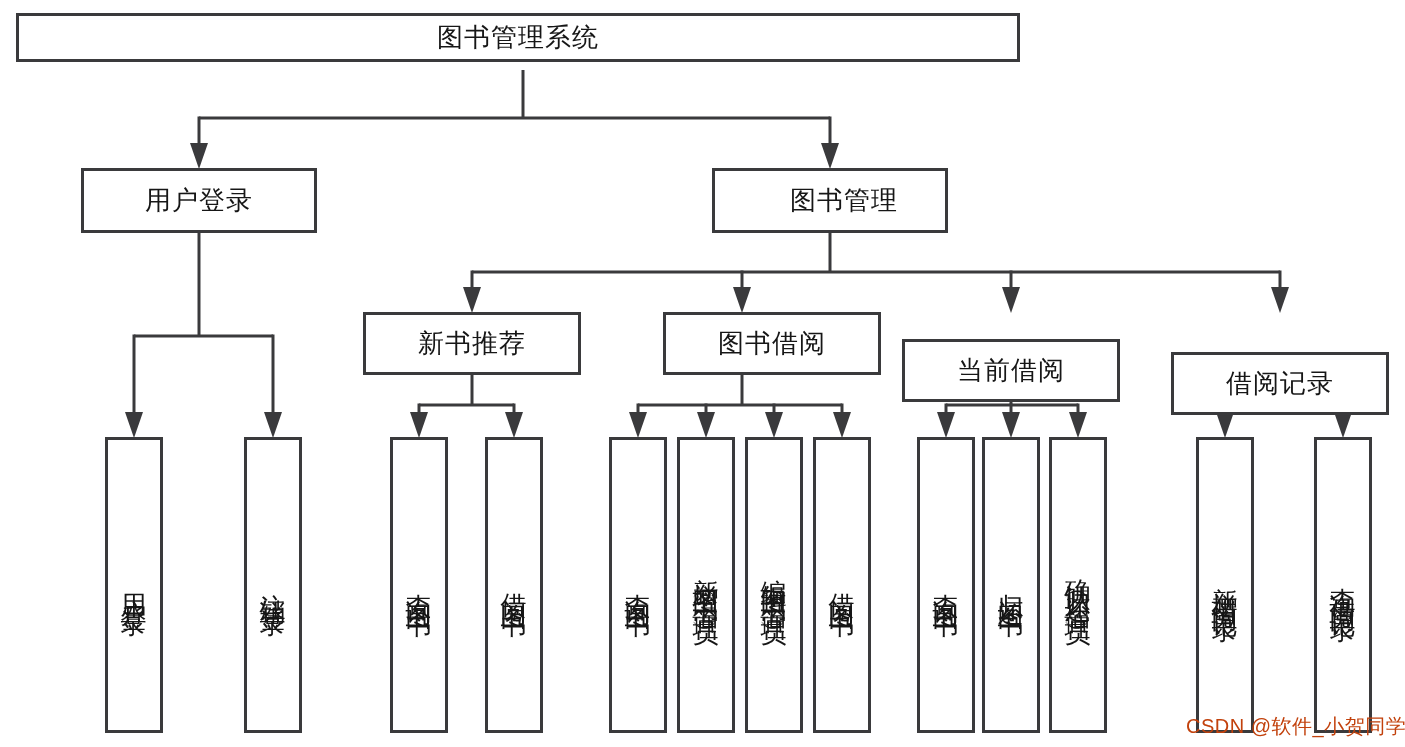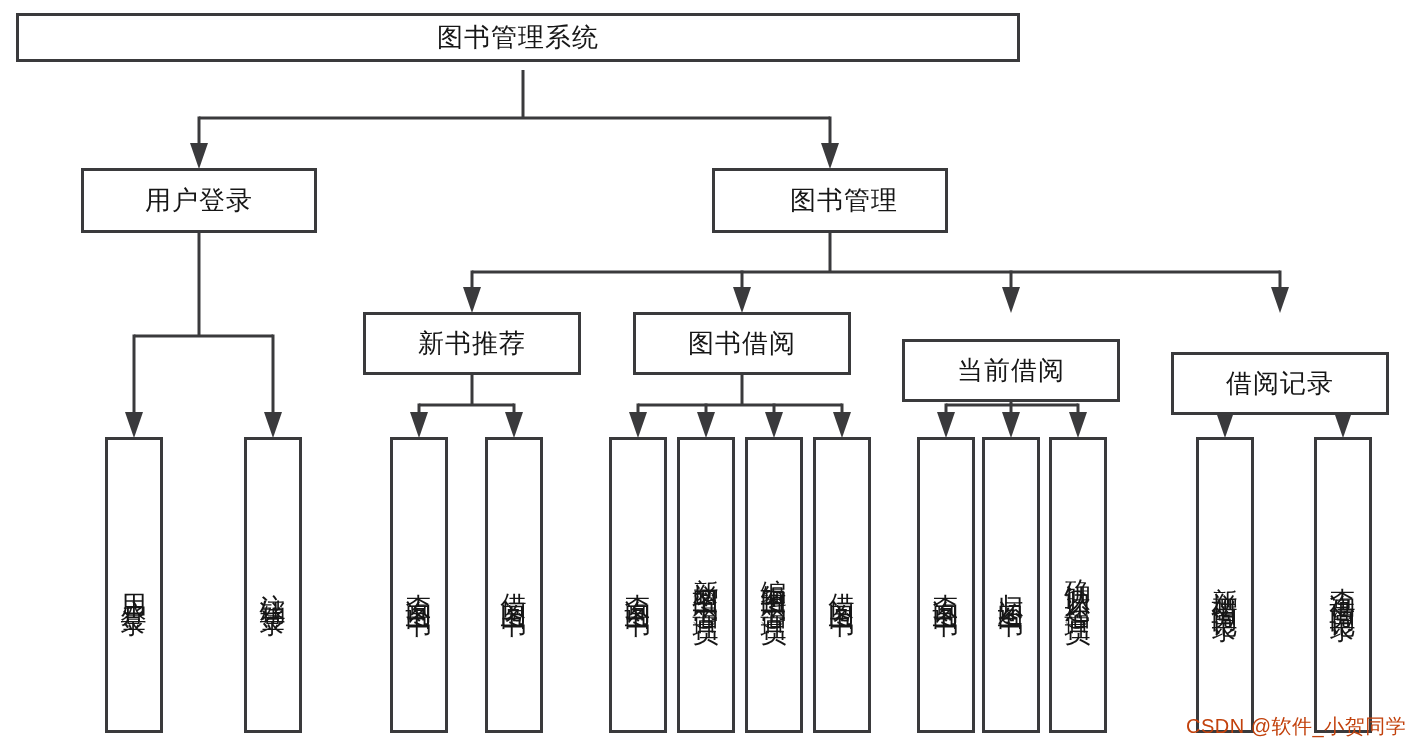--- a/index.html
+++ b/index.html
@@ -131,21 +131,21 @@
   <div class="node lv2" style="left:81px;">
     <span>用户登录</span>
   </div>
   <div class="node lv2" style="left:712px;padding-left:28px;">
     <span>图书管理</span>
   </div>
 
   <div class="node lv3" style="left:363px;">
     <span>新书推荐</span>
   </div>
-  <div class="node lv3" style="left:633px;justify-content:center;">
+  <div class="node lv3" style="left:663px;justify-content:center;">
     <span>图书借阅</span>
   </div>
   <div class="node lv3" style="left:902px;margin-top:27px;">
     <span>当前借阅</span>
   </div>
   <div class="node lv3" style="left:1171px;margin-top:40px;">
     <span>借阅记录</span>
   </div>
 
   <div class="node leaf" style="left:105px;">

